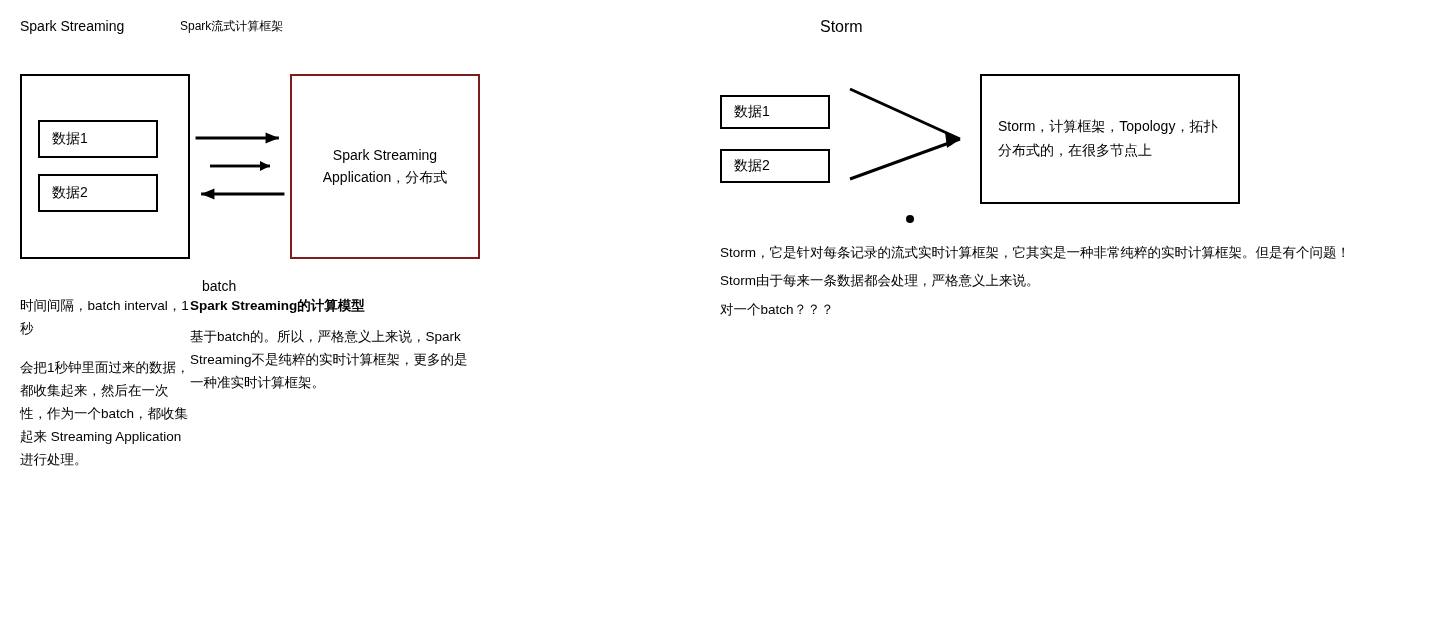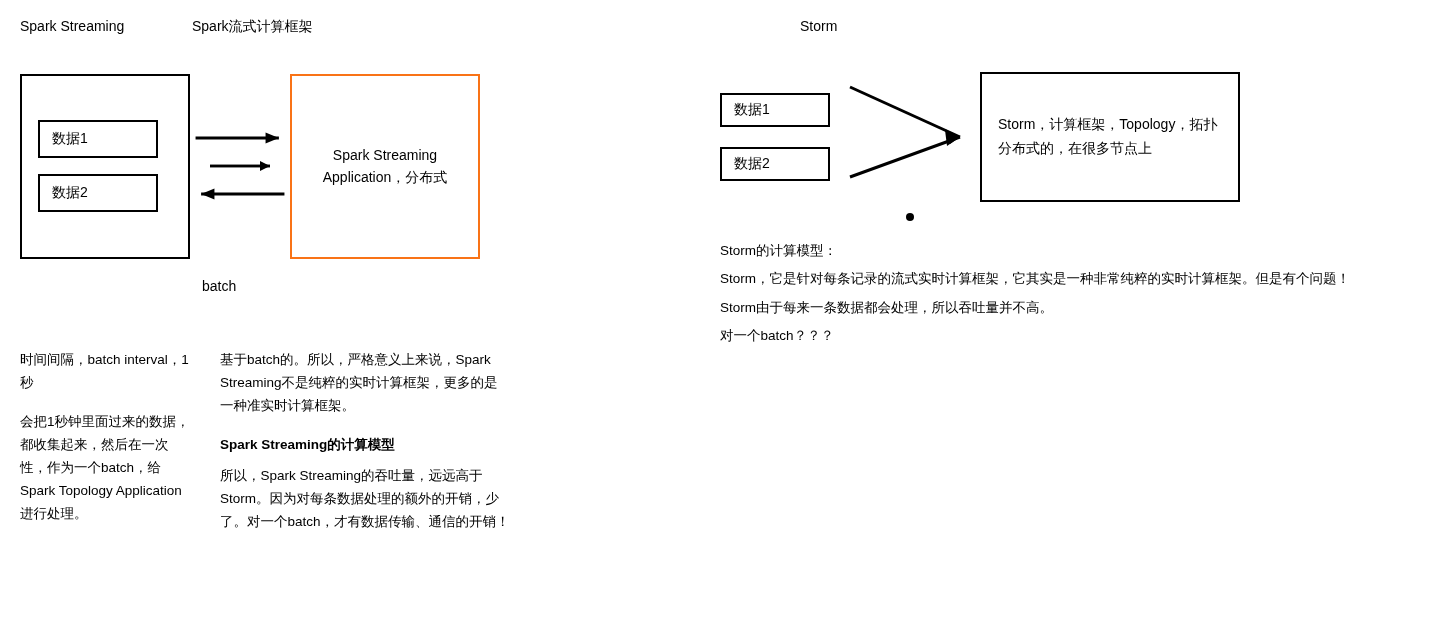--- a/index.html
+++ b/index.html
@@ -27,24 +27,24 @@
       flex-shrink: 0;
       position: relative;
     }
 
     .spark-label {
       font-size: 14px;
       margin-bottom: 4px;
     }
 
     .spark-chinese-label {
-      font-size: 14px;
+      font-size: 12px;
       position: absolute;
       top: 0;
-      left: 172px;
+      left: 160px;
     }
 
     .diagram-area {
       display: flex;
       align-items: center;
       margin-top: 22px;
       position: relative;
       height: 200px;
     }
 
@@ -76,43 +76,42 @@
       justify-content: center;
       flex-shrink: 0;
     }
 
     .arrow-right svg {
       width: 100px;
       height: 50px;
     }
 
     .app-box {
-      border: 2px solid #f97316;
+      border: 2px solid #7f1d1d;
       padding: 20px 16px;
       width: 190px;
       height: 185px;
       display: flex;
       align-items: center;
       justify-content: center;
       text-align: center;
       font-size: 14px;
       line-height: 1.6;
     }
 
     .batch-label {
       position: absolute;
       bottom: -28px;
       left: 182px;
       font-size: 14px;
     }
 
     .left-text-area {
       display: flex;
-      margin-top: 83px;
-      gap: 30px;
+      margin-top: 29px;
     }
 
     .left-col1 {
       width: 170px;
     }
 
     .left-col2 {
       width: 290px;
     }
 
@@ -123,23 +122,23 @@
     }
 
     
     .right-section {
       flex: 1;
       position: relative;
       padding-left: 40px;
     }
 
     .storm-label {
-      font-size: 14px;
+      font-size: 16px;
       margin-bottom: 10px;
-      margin-left: 80px;
+      margin-left: 100px;
     }
 
     .storm-diagram {
       display: flex;
       align-items: center;
       height: 185px;
       position: relative;
     }
 
     .storm-data-boxes {
@@ -228,26 +227,25 @@
       <div class="app-box">
         <span>Spark Streaming Application，分布式</span>
       </div>
 
       <div class="batch-label">batch</div>
     </div>
 
     <div class="left-text-area">
       <div class="left-col1">
         <div class="text-block">时间间隔，batch interval，1秒</div>
-        <div class="text-block">会把1秒钟里面过来的数据，都收集起来，然后在一次性，作为一个batch，给Spark Topology Application进行处理。</div>
+        <div class="text-block">会把1秒钟里面过来的数据，都收集起来，然后在一次性，作为一个batch，都收集起来 Streaming Application进行处理。</div>
       </div>
       <div class="left-col2">
+        <div class="text-block" style="font-weight:bold; margin-bottom:8px;">Spark Streaming的计算模型</div>
         <div class="text-block">基于batch的。所以，严格意义上来说，Spark Streaming不是纯粹的实时计算框架，更多的是一种准实时计算框架。</div>
-        <div class="text-block" style="font-weight:bold; margin-bottom:8px;">Spark Streaming的计算模型</div>
-        <div class="text-block">所以，Spark Streaming的吞吐量，远远高于Storm。因为对每条数据处理的额外的开销，少了。对一个batch，才有数据传输、通信的开销！</div>
       </div>
     </div>
   </div>
 
   <div class="right-section">
     <div class="storm-label">Storm</div>
 
     <div class="storm-diagram">
 
       <div class="storm-data-boxes">
@@ -267,19 +265,18 @@
           <circle cx="70" cy="170" r="4" fill="#000"></circle>
         </svg>
       </div>
 
       <div class="storm-app-box">
         <span>Storm，计算框架，Topology，拓扑分布式的，在很多节点上</span>
       </div>
     </div>
 
     <div class="storm-text-area">
-      <div class="storm-text-block" style="font-weight:normal;">Storm的计算模型：</div>
       <div class="storm-text-block">Storm，它是针对每条记录的流式实时计算框架，它其实是一种非常纯粹的实时计算框架。但是有个问题！</div>
-      <div class="storm-text-block">Storm由于每来一条数据都会处理，所以吞吐量并不高。</div>
+      <div class="storm-text-block">Storm由于每来一条数据都会处理，严格意义上来说。</div>
       <div class="storm-text-block">对一个batch？？？</div>
     </div>
   </div>
 </div>
 
 </body></html>

